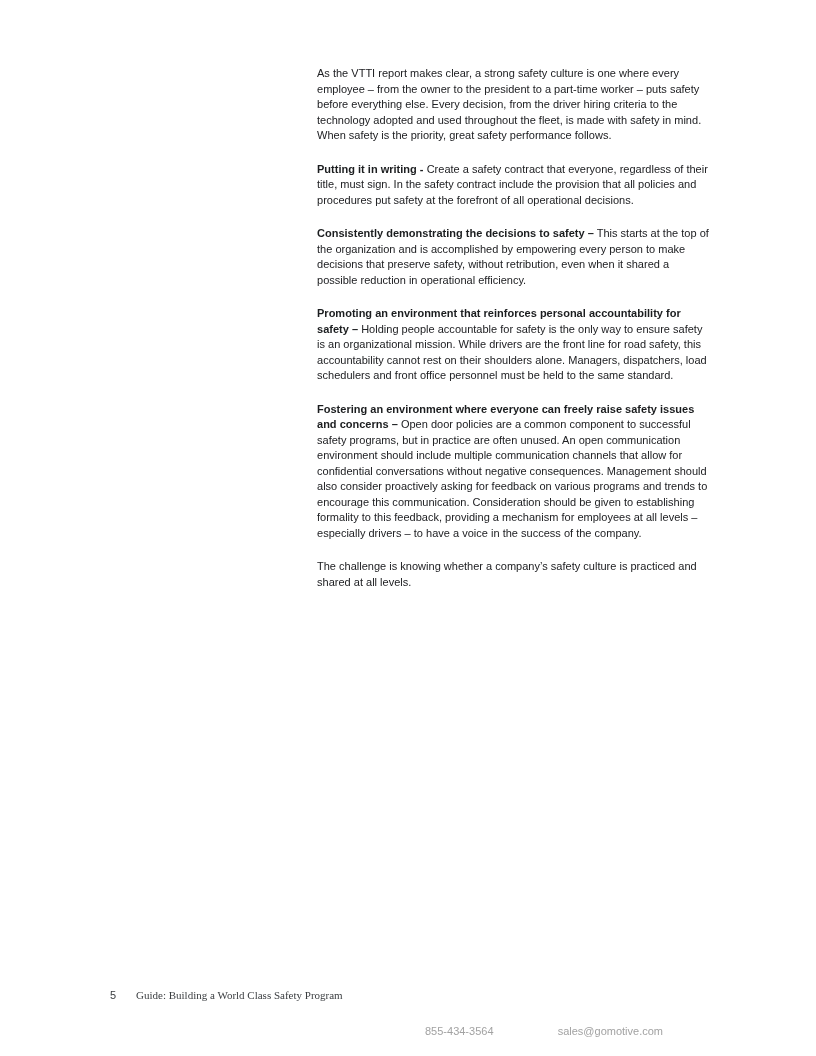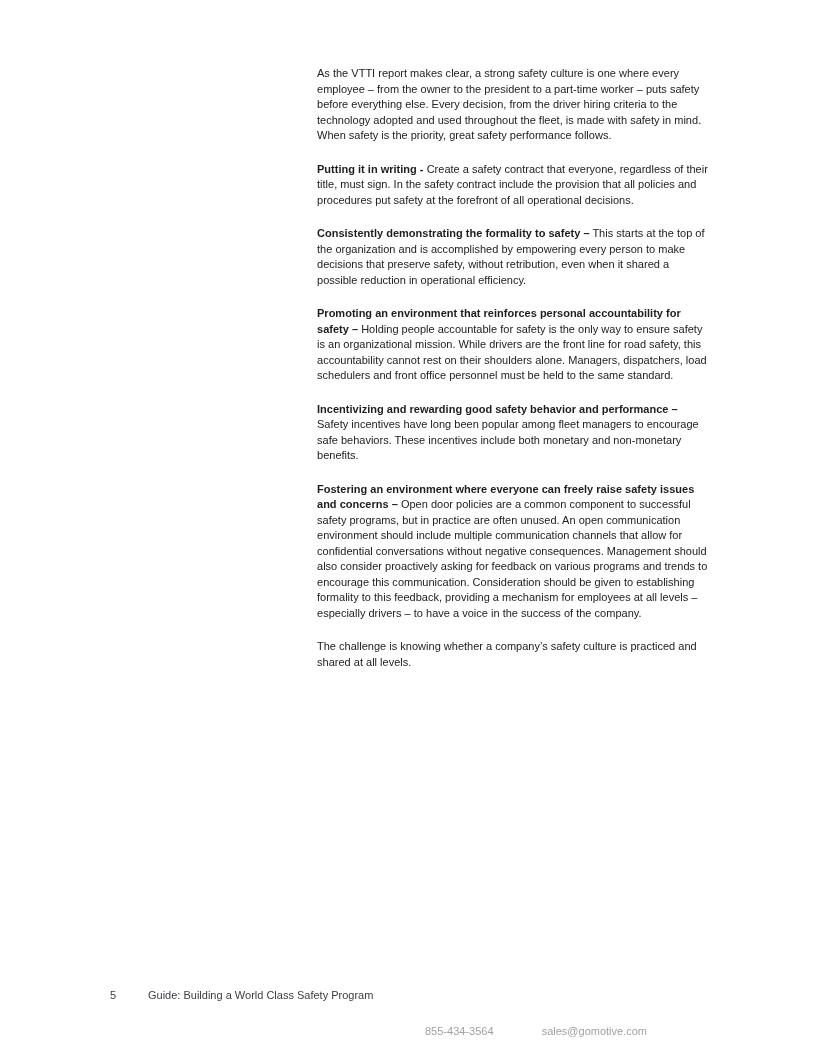--- a/index.html
+++ b/index.html
@@ -7,20 +7,21 @@
     padding: 0;
     background: #ffffff;
   }
   .page {
     position: relative;
     width: 755px;
     height: 1056px;
     background: #ffffff;
     font-family: "Liberation Sans", sans-serif;
     overflow: hidden;
+    padding-left: 16px;
   }
   .content {
     position: absolute;
     left: 317px;
     top: 66px;
     width: 392px;
     font-size: 11px;
     line-height: 15.5px;
     letter-spacing: 0.01px;
     color: #202124;
@@ -35,41 +36,40 @@
   .footer-item {
     position: absolute;
     top: 989px;
     font-size: 11px;
     line-height: 13px;
     white-space: nowrap;
   }
   .footer-dark { color: #3a3d40; }
   .footer-muted { color: #a2a2a2; margin-top: 36px; }
   .page-number { left: 110px; }
-  .doc-title { left: 148px; }
+  .doc-title { left: 136px; font-family: Liberation Serif, serif; }
   .phone { left: 425px; }
   .email { right: 108px; }
 </style>
 </head>
 <body>
 
 <div class="page">
 
   <div class="content">
 
     <p><span>As the VTTI report makes clear, a strong safety culture is one where every employee – from the owner to the president to a part-time worker – puts safety before everything else. Every decision, from the driver hiring criteria to the technology adopted and used throughout the fleet, is made with safety in mind. When safety is the priority, great safety performance follows.</span></p>
 
 
     <p><strong>Putting it in writing -</strong> <span>Create a safety contract that everyone, regardless of their title, must sign. In the safety contract include the provision that all policies and procedures put safety at the forefront of all operational decisions.</span></p>
 
-    <p><strong>Consistently demonstrating the formality to safety –</strong> <span>This starts at the top of the organization and is accomplished by empowering every person to make decisions that preserve safety, without retribution, even when it shared a possible reduction in operational efficiency.</span></p>
+    <p><strong>Consistently demonstrating the decisions to safety –</strong> <span>This starts at the top of the organization and is accomplished by empowering every person to make decisions that preserve safety, without retribution, even when it shared a possible reduction in operational efficiency.</span></p>
 
     <p><strong>Promoting an environment that reinforces personal accountability for safety –</strong> <span>Holding people accountable for safety is the only way to ensure safety is an organizational mission. While drivers are the front line for road safety, this accountability cannot rest on their shoulders alone. Managers, dispatchers, load schedulers and front office personnel must be held to the same standard.</span></p>
 
-    <p><strong>Incentivizing and rewarding good safety behavior and performance –</strong> <span>Safety incentives have long been popular among fleet managers to encourage safe behaviors. These incentives include both monetary and non-monetary benefits.</span></p>
 
     <p><strong>Fostering an environment where everyone can freely raise safety issues and concerns –</strong> <span>Open door policies are a common component to successful safety programs, but in practice are often unused. An open communication environment should include multiple communication channels that allow for confidential conversations without negative consequences. Management should also consider proactively asking for feedback on various programs and trends to encourage this communication. Consideration should be given to establishing formality to this feedback, providing a mechanism for employees at all levels – especially drivers – to have a voice in the success of the company.</span></p>
 
     <p><span>The challenge is knowing whether a company’s safety culture is practiced and shared at all levels.</span></p>
 
   </div>
 
   <div class="footer-item footer-dark page-number">5</div>
   <div class="footer-item footer-dark doc-title">Guide: Building a World Class Safety Program</div>
   <div class="footer-item footer-muted phone">855-434-3564</div>

